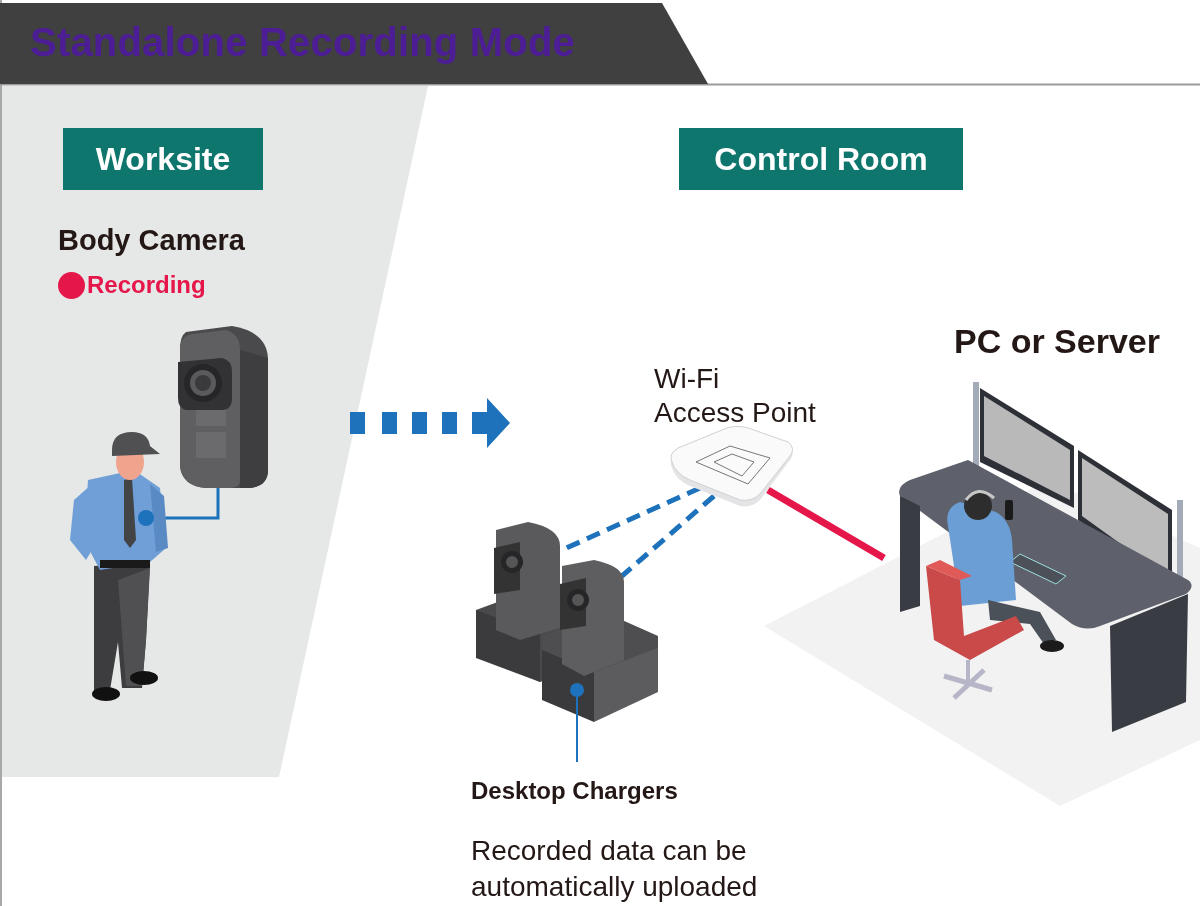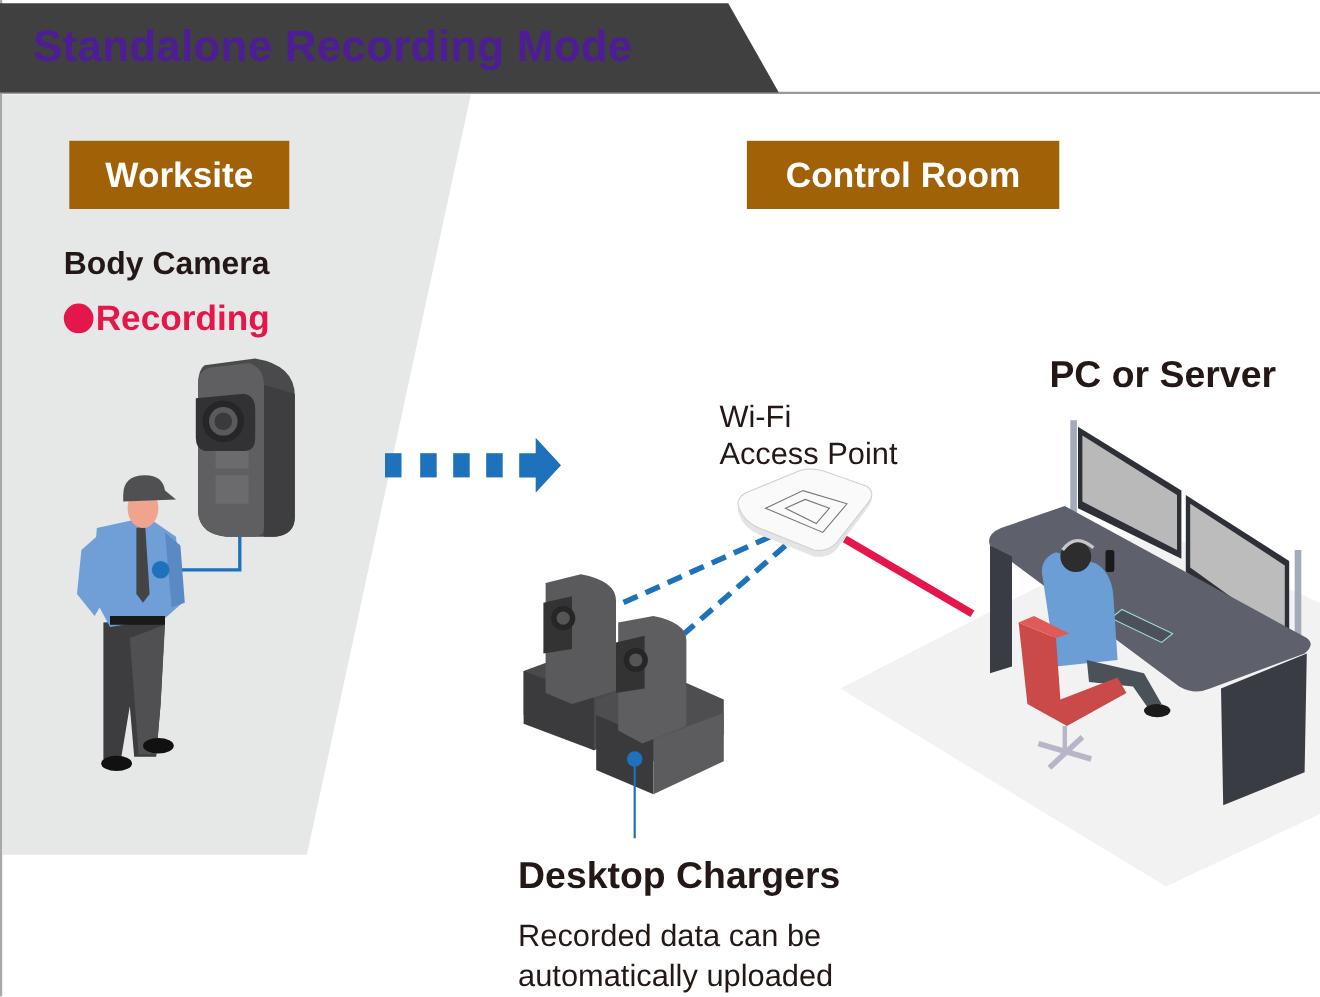--- a/index.html
+++ b/index.html
@@ -1,30 +1,30 @@
 <!DOCTYPE html>
 <html><head>
 <meta charset="utf-8">
 <style>
   html, body { margin: 0; padding: 0; background: #ffffff; }
   body { width: 1200px; height: 906px; position: relative; overflow: hidden;
          font-family: "Liberation Sans", "DejaVu Sans", sans-serif; }
   #stage { position: absolute; left: 0; top: 0; width: 1200px; height: 906px; }
   .abs { position: absolute; }
   .header-title { left: 30px; top: 20px; color: #4c1d95; font-weight: bold; font-size: 40px; letter-spacing: 0.2px; white-space: nowrap; }
-  .zone-label { background: #a16207; color: #ffffff; font-weight: bold; font-size: 32px; line-height: 62px; text-align: center; height: 62px; }
+  .zone-label { background: #0f766e; color: #ffffff; font-weight: bold; font-size: 32px; line-height: 62px; text-align: center; height: 62px; }
   .zone-worksite { left: 63px; top: 128px; width: 200px; }
   .zone-control { left: 669px; top: 128px; width: 284px; margin-left: 10px; }
   .heading { color: #231815; font-weight: bold; white-space: nowrap; }
   .h-body-camera { left: 58px; top: 224px; font-size: 29px; }
-  .rec-status { left: 58px; top: 271px; font-size: 32px; font-weight: bold; color: #e5164a; white-space: nowrap; display: flex; align-items: center; }
+  .rec-status { left: 58px; top: 271px; font-size: 24px; font-weight: bold; color: #e5164a; white-space: nowrap; display: flex; align-items: center; }
   .rec-dot { width: 27px; height: 27px; border-radius: 50%; background: #e5164a; display: inline-block; margin-right: 2px; }
   .h-pc { left: 954px; top: 322px; font-size: 34px; }
   .wifi-label { left: 654px; top: 362px; font-size: 28px; color: #231815; line-height: 34px; white-space: nowrap; }
-  .h-chargers { left: 471px; top: 777px; font-size: 34px; }
+  .h-chargers { left: 471px; top: 777px; font-size: 24px; }
   .chargers-desc { left: 471px; top: 833px; font-size: 28px; color: #231815; line-height: 36px; white-space: nowrap; }
 </style>
 </head>
 <body>
 
 <div id="stage">
 
   <svg class="abs" style="left:0;top:0" width="1200" height="906" viewBox="0 0 1200 906">
 
     <line x1="1" y1="0" x2="1" y2="906" stroke="#a8a8a8" stroke-width="2"></line>

